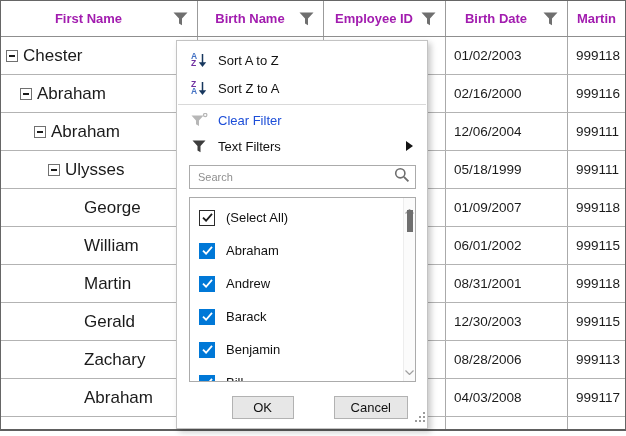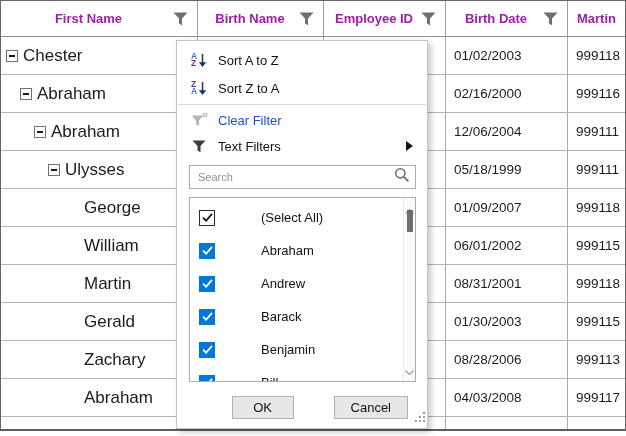--- a/index.html
+++ b/index.html
@@ -53,21 +53,21 @@
     border-left:7px solid #141414;border-top:5px solid transparent;border-bottom:5px solid transparent;}
 
   .searchbox{margin:6px 11px 8px 12px;height:24px;border:1px solid #ababab;display:flex;align-items:center;background:#fff;}
   .searchbox input{flex:1;border:none;outline:none;font-family:"Liberation Sans",sans-serif;
     font-size:11px;padding-left:8px;color:#333;background:transparent;min-width:0;}
   .searchbox input::placeholder{color:#8f8f8f;opacity:1;}
   .searchbox .mag{flex:0 0 auto;margin-right:5px;}
 
   .listbox{margin:0 11px 0 12px;height:185px;border:1px solid #ababab;position:relative;overflow:hidden;background:#fff;}
   .litems{padding-top:3px;}
-  .litem{display:flex;align-items:center;height:33px;padding-left:9px;gap:35px;}
+  .litem{display:flex;align-items:center;height:33px;padding-left:9px;}
   .cb{width:16px;height:16px;background:var(--accent);display:flex;align-items:center;justify-content:center;
     flex:0 0 auto;margin-right:11px;color:#fff;}
   .cb.sa{background:#fff;border:1.5px solid #2b2b2b;color:#1a1a1a;}
   .cb-label{font-size:13px;color:#111;}
   .vscroll{position:absolute;top:0;right:0;bottom:0;width:12px;background:#fbfbfb;border-left:1px solid #ededed;}
   .vs-up{position:absolute;top:2px;left:1px;}
   .vs-down{position:absolute;bottom:2px;left:1px;}
   .vs-thumb{position:absolute;top:12px;left:3px;width:6px;height:22px;background:#6f6f6f;}
 
   .btnrow{display:flex;justify-content:flex-end;gap:40px;margin:14px 19px 0 0;}
@@ -206,21 +206,21 @@
     <div class="cell c4">999118</div>
   </div>
         <div class="row">
     <div class="cell c0 treecell">
       <span class="indent" style="width: 78px;"></span>
 
       <span class="fname">Gerald</span>
     </div>
     <div class="cell c1"></div>
     <div class="cell c2"></div>
-    <div class="cell c3">01/30/2003</div>
+    <div class="cell c3">12/30/2003</div>
     <div class="cell c4">999115</div>
   </div>
         <div class="row">
     <div class="cell c0 treecell">
       <span class="indent" style="width: 78px;"></span>
 
       <span class="fname">Zachary</span>
     </div>
     <div class="cell c1"></div>
     <div class="cell c2"></div>

